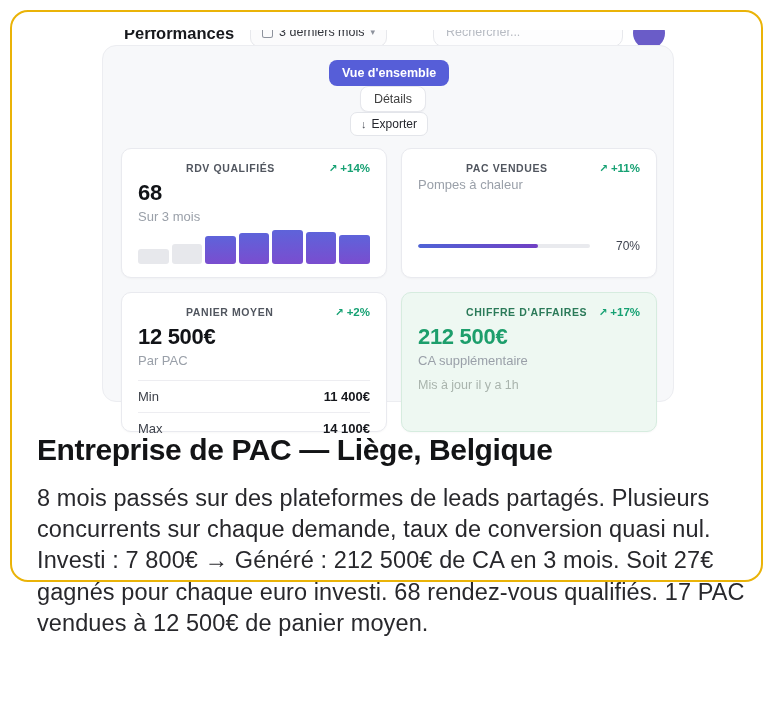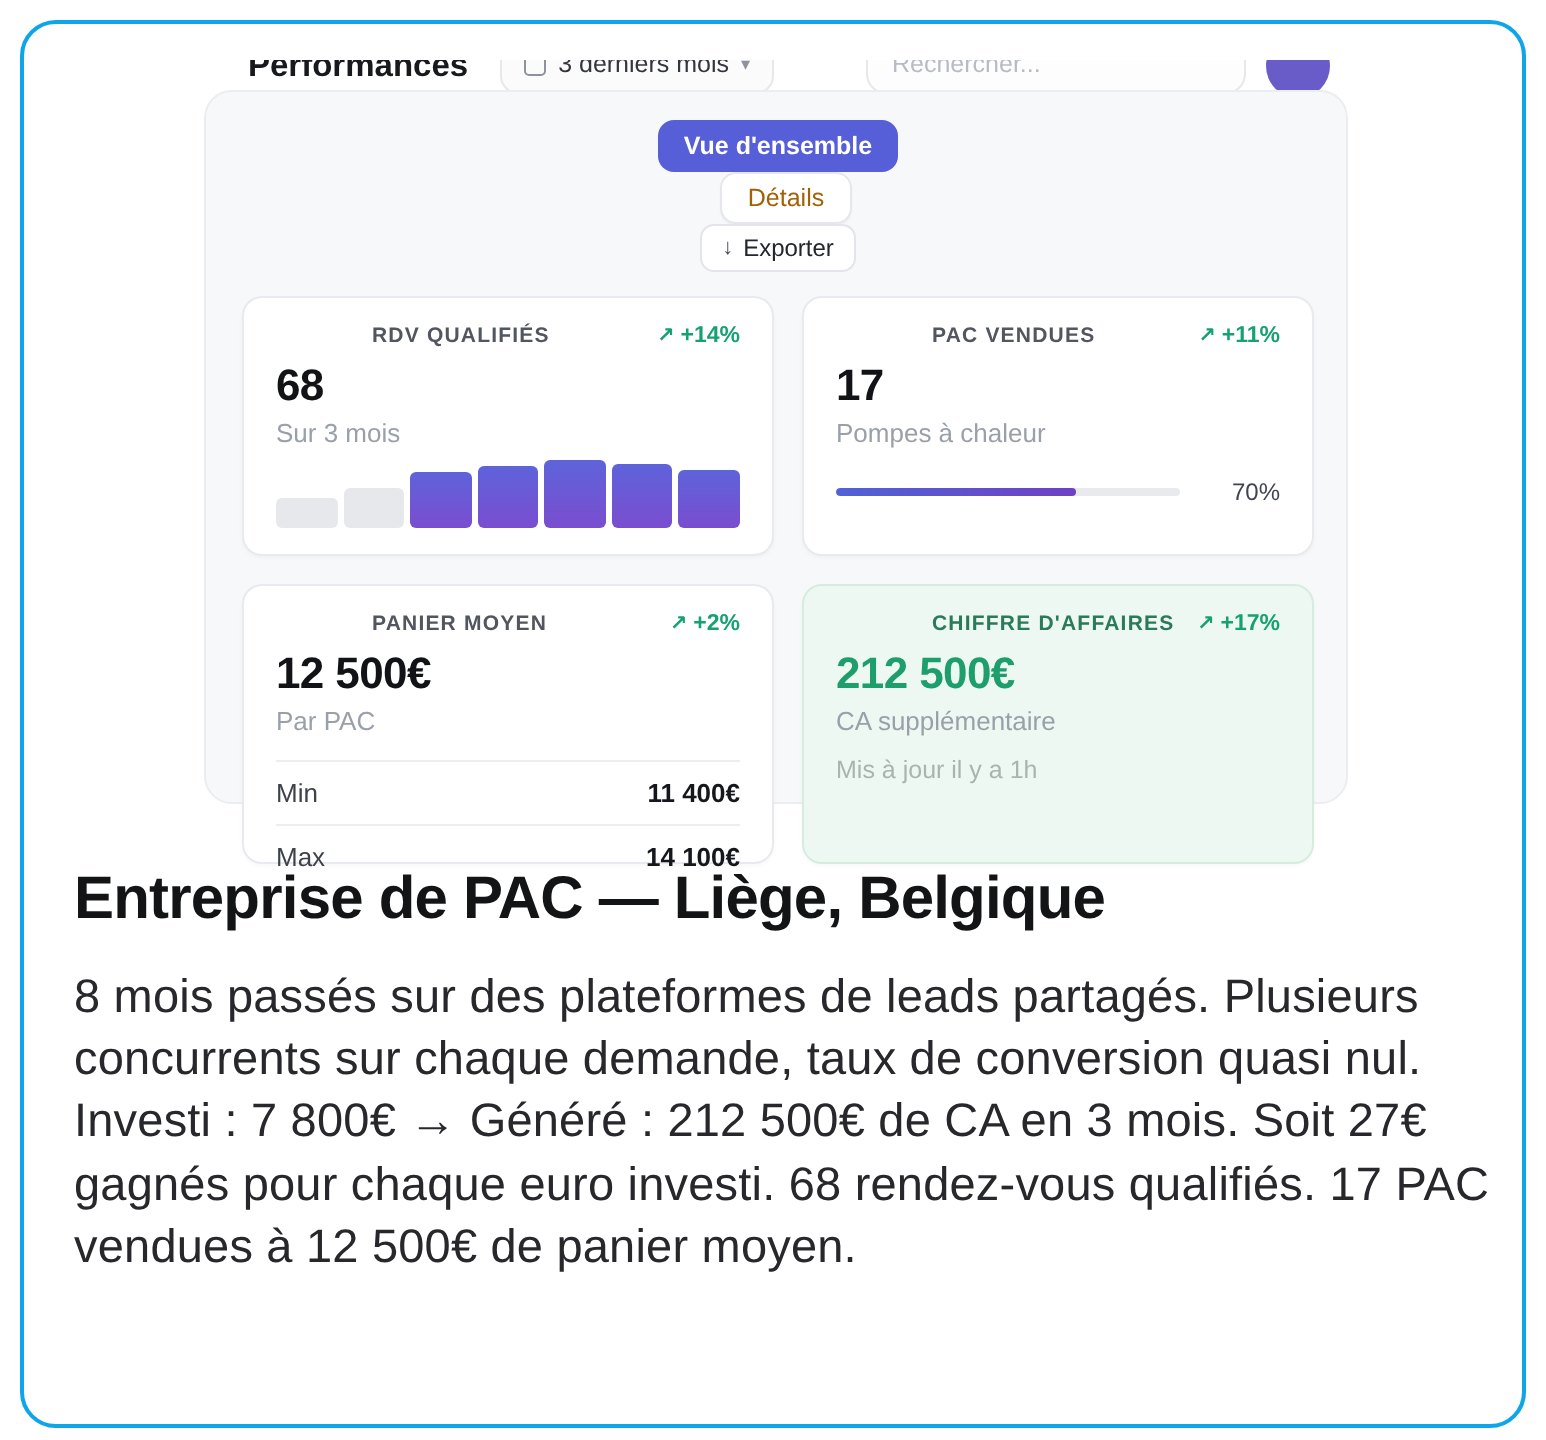--- a/index.html
+++ b/index.html
@@ -1,22 +1,22 @@
 <!DOCTYPE html>
 <html style="--accent-indigo: #565ed8; --accent-purple: #6a5cc8; --accent-green: #16a173; --green-value: #1d9e6c; --bar-top: #5e63da; --bar-bottom: #7a4dcf; --mint-bg: #eef8f2; --mint-border: #d6ecdf;"><head>
 <meta charset="utf-8">
 <style>
   * { margin:0; padding:0; box-sizing:border-box; }
   html,body { background:#ffffff; }
   body { font-family:"Liberation Sans","DejaVu Sans",sans-serif; }
   .canvas { position:relative; width:773px; height:720px; background:#fff; overflow:hidden; }
 
   .outer-card {
-    position:absolute; left:10px; top:10px; width:753px; height:704px;
-    background:#ffffff; border:2px solid #0ea5e9; border-radius:18px;
+    position:absolute; left:10px; top:10px; width:753px; height:572px;
+    background:#ffffff; border:2px solid #eab308; border-radius:18px;
   }
 
   
   .header-clip {
     position:absolute; left:112px; top:18px; width:541px; height:22px;
     overflow:hidden; display:flex; align-items:flex-start;
   }
   .hdr-title { font-size:16.5px; font-weight:700; color:#17191d; margin-top:-9px; line-height:24px; white-space:nowrap; }
   .date-pill {
     margin-left:16px; margin-top:-13px; height:30px; padding:0 11px;
@@ -37,21 +37,21 @@
     background:var(--accent-purple,#6a5cc8); flex:0 0 auto; }
 
   
   .panel {
     position:absolute; left:90px; top:33px; width:572px; height:357px;
     background:#f7f8fa; border:1px solid #ecedf1; border-radius:14px;
   }
   .toolbar { display:flex; align-items:center; padding:14px 16px 0 18px;flex-direction:column; }
   .tab { height:26px; padding:0 13px; border-radius:8px; font-size:12.5px; display:flex; align-items:center; cursor:pointer; }
   .tab.active { background:var(--accent-indigo,#565ed8); color:#ffffff; font-weight:600; }
-  .tab.inactive { background:#ffffff; color:#a16207; border:1px solid #e6e7ec; margin-left:8px; box-shadow:0 1px 1px rgba(16,24,40,.04); }
+  .tab.inactive { background:#ffffff; color:#404040; border:1px solid #e6e7ec; margin-left:8px; box-shadow:0 1px 1px rgba(16,24,40,.04); }
   .toolbar-spacer { flex:1; }
   .export-btn { height:24px; padding:0 10px; background:#ffffff; border:1px solid #e3e5ea; border-radius:7px;
     font-size:12px; color:#24262d; display:flex; align-items:center; gap:5px; cursor:pointer; }
   .export-btn .dl { font-size:11px; color:#4a4e57; }
 
   .grid {
     display:grid; grid-template-columns:266px 1fr; grid-template-rows:130px 140px;
     gap:14px; margin:12px 16px 0 18px;
   }
   .m-card {
@@ -145,21 +145,20 @@
         </div>
 
         <div class="m-card">
           <div class="label-row">
             <span class="m-label">PAC VENDUES</span>
             <span class="delta">
               <span class="tu">↗</span>
               <span>+11%</span>
             </span>
           </div>
-          <div class="m-value">17</div>
           <div class="m-sub">Pompes à chaleur</div>
           <div class="progress-row">
             <div class="progress-track">
               <div class="progress-fill" style="width: 70%;"></div>
             </div>
             <span class="progress-label">70%</span>
           </div>
         </div>
 
         <div class="m-card">

